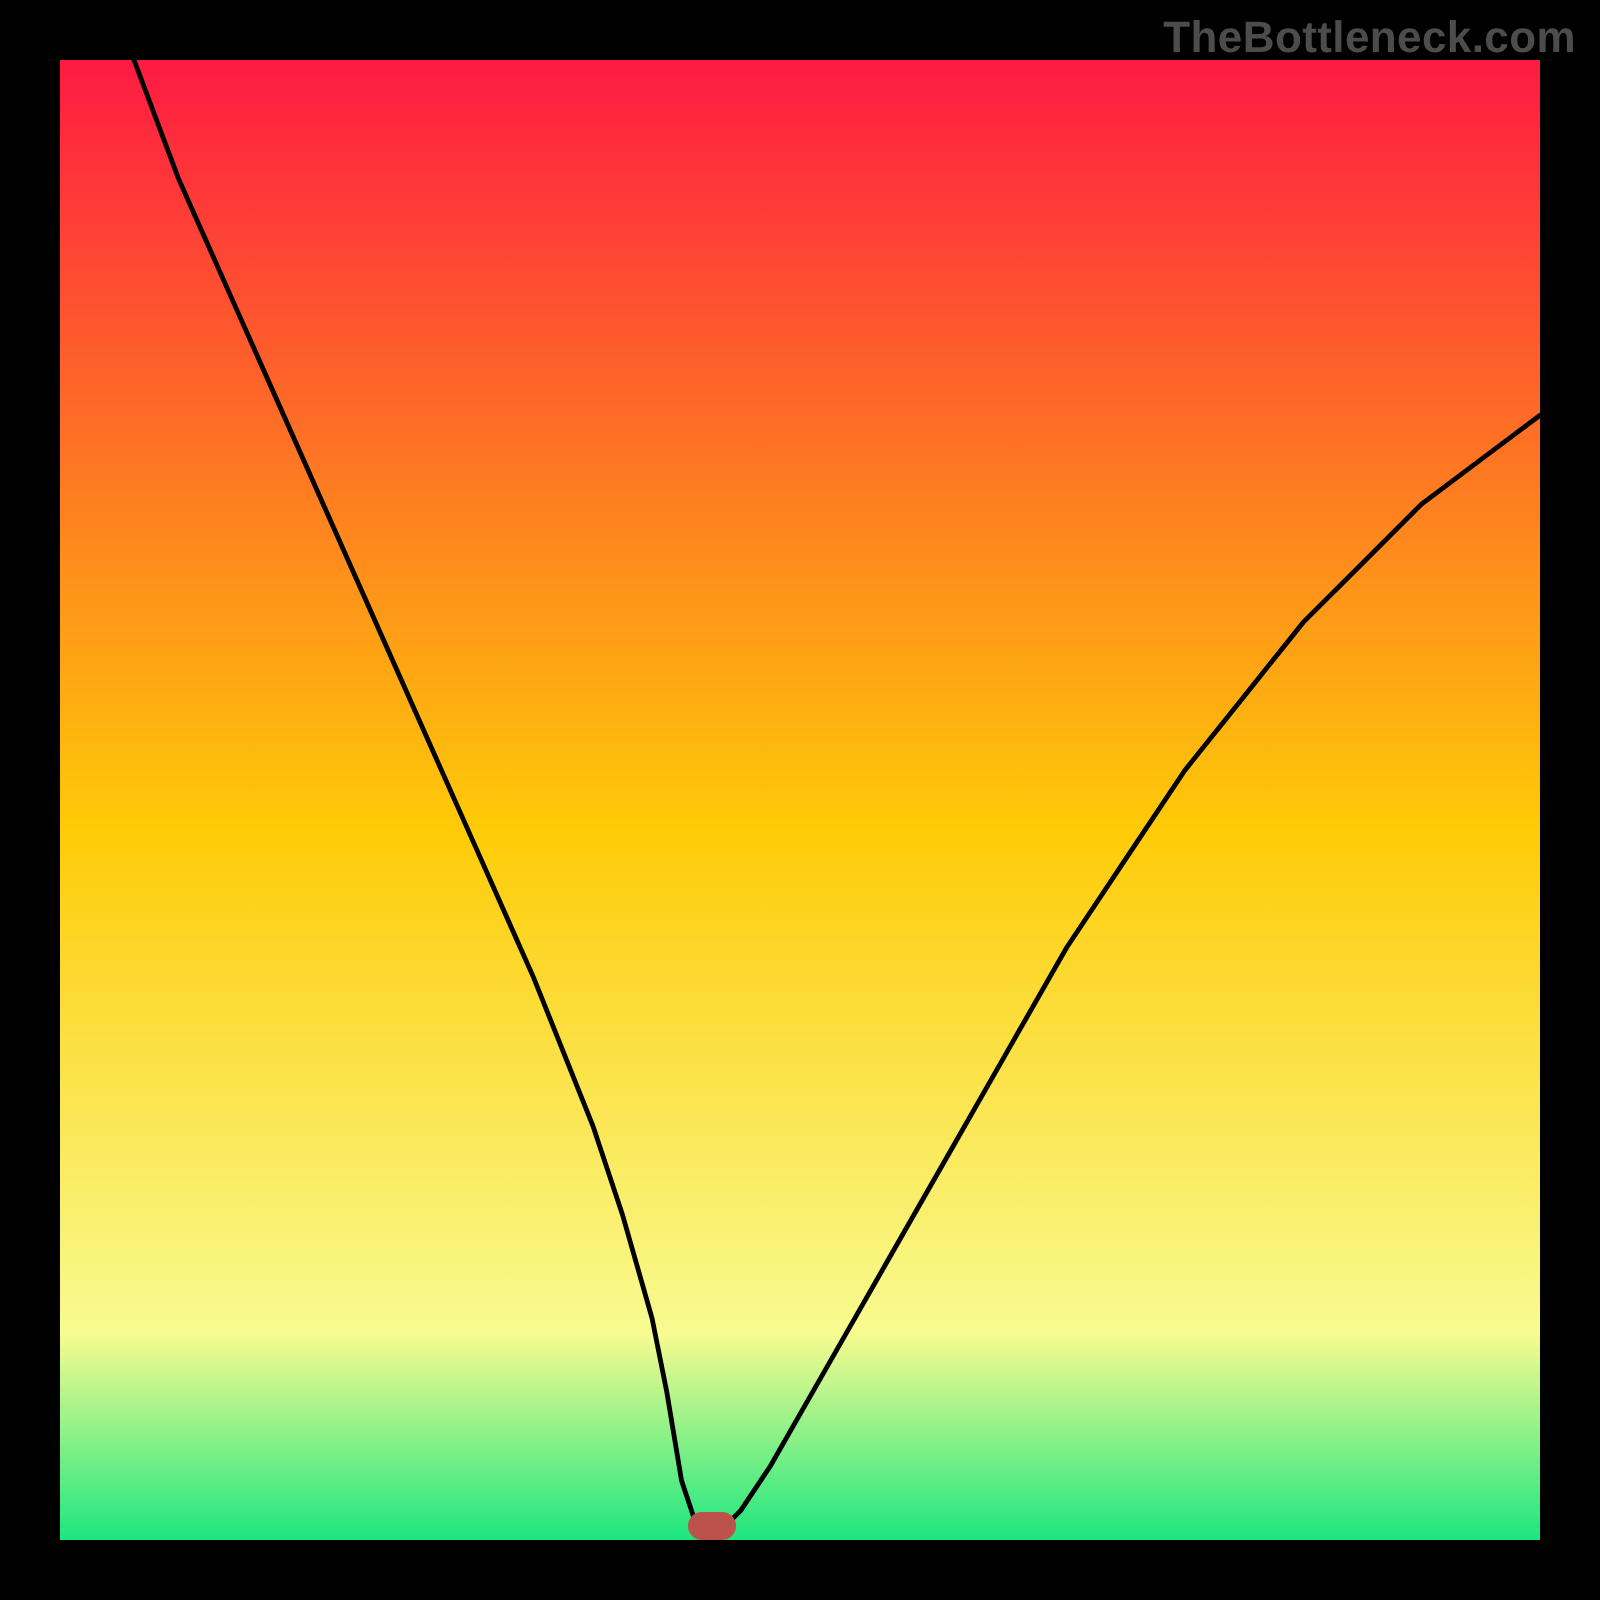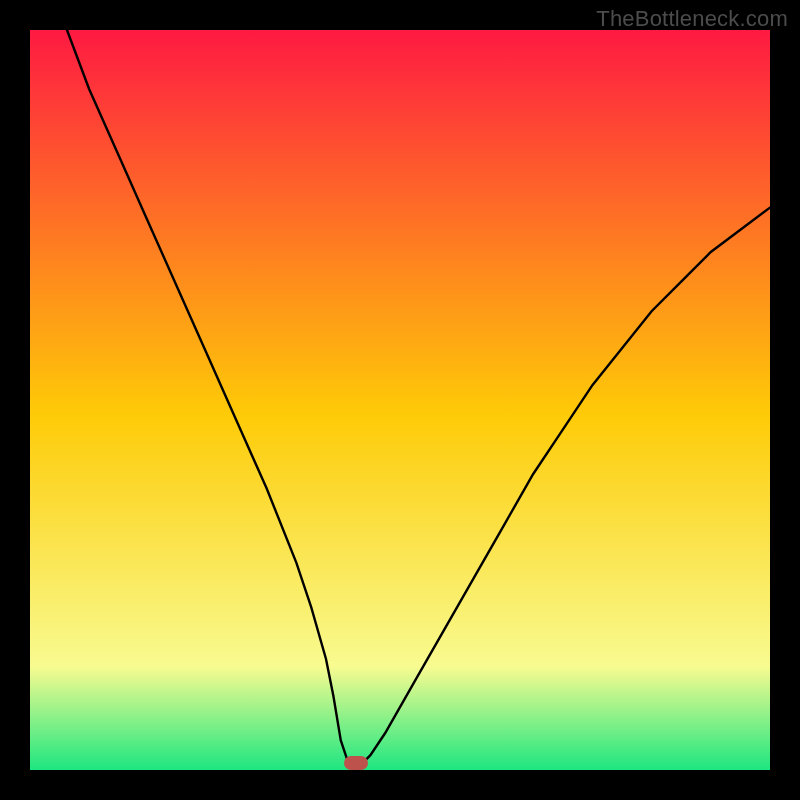--- a/index.html
+++ b/index.html
@@ -24,21 +24,21 @@
     width: 740px;
     height: 740px;
     overflow: hidden;
   }
   .watermark {
     position: absolute;
     top: 6px;
     right: 12px;
     color: #4c4c4c;
     font-size: 22px;
-    font-weight: 400;
+    font-weight: 700;
     letter-spacing: 0.2px;
     user-select: none;
   }
   .marker {
     position: absolute;
     width: 24px;
     height: 14px;
     background: #bd524c;
     border-radius: 7px;
     transform: translate(-50%, -50%);

